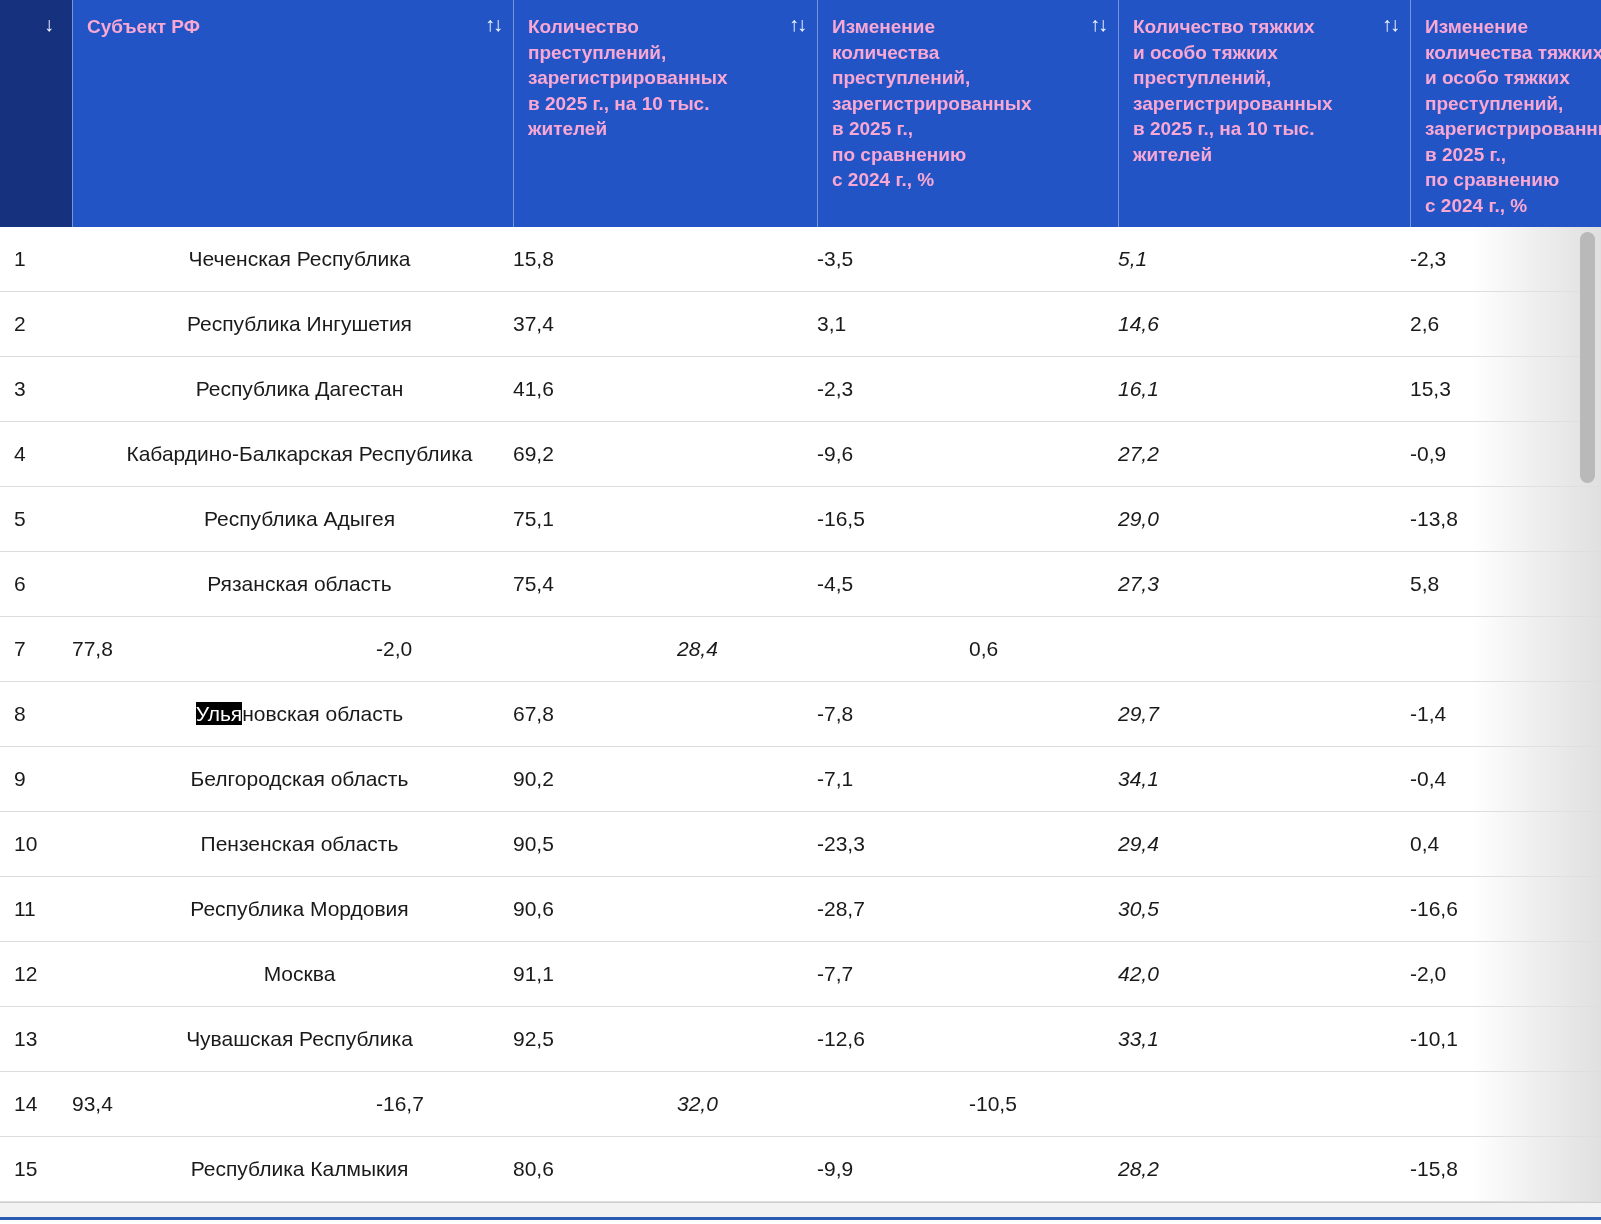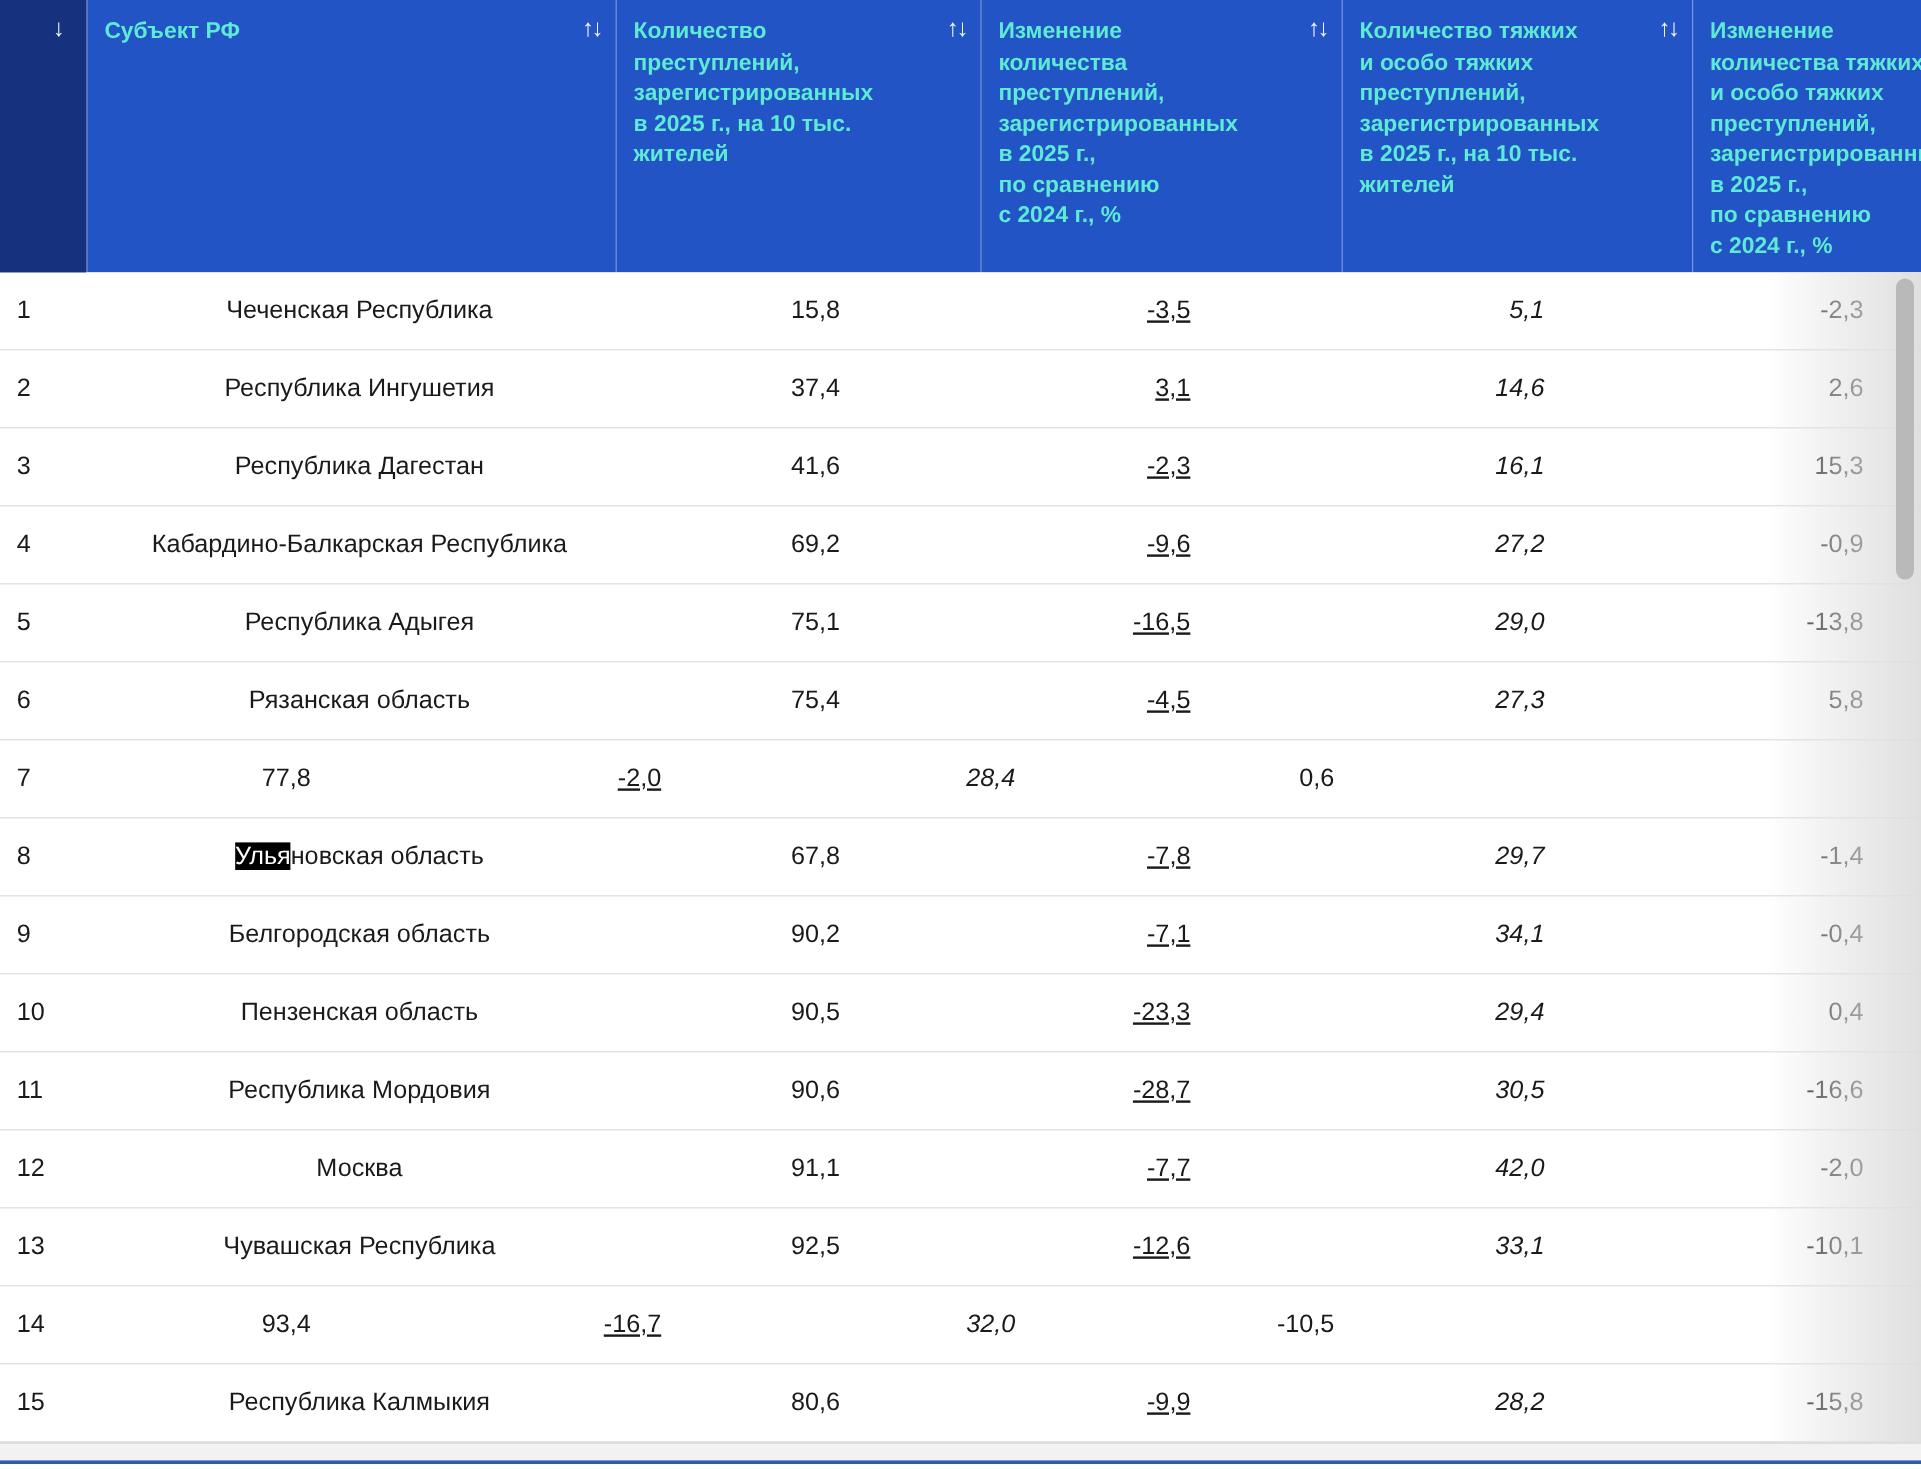--- a/index.html
+++ b/index.html
@@ -30,21 +30,21 @@
   .th-c3{width:304px;}
   .th-c4{width:301px;}
   .th-c5{width:292px;}
   .th-c6{width:300px;}
   .th-label{
     display:block;
     white-space:pre-line;
     font-size:19px;
     font-weight:700;
     line-height:25.5px;
-    color:#5eead4;
+    color:#f9a8d4;
     padding-top:3px;
   }
   .sort{
     position:absolute;
     top:13px;right:12px;
     font-size:20px;
     font-weight:400;
     color:#f2f6ff;
     letter-spacing:-2px;
     cursor:pointer;
@@ -58,23 +58,23 @@
     align-items:center;
     height:65px;
     box-sizing:border-box;
     border-bottom:1px solid #dcdcdc;
     font-size:21px;
     color:#1a1a1a;
   }
   .td{box-sizing:border-box;}
   .td.idx{width:72px;padding-left:14px;text-align:left;}
   .td.region{width:441px;padding-left:14px;text-align:center;}
-  .td.num{text-align:right;}
+  .td.num{text-align:left;}
   .td.c3{width:304px;padding-right:117px;}
-  .td.c4{width:301px;padding-right:126px;text-decoration:underline;}
+  .td.c4{width:301px;padding-right:126px;}
   .td.c5{width:292px;padding-right:123px;font-style:italic;}
   .td.c6{width:300px;padding-right:157px;}
   .hl{background:#000000;color:#ffffff;margin-top:48px;}
 
   
   .footer-strip{
     position:absolute;
     left:0;top:1202px;
     width:1601px;height:15px;
     background:#f2f2f2;

